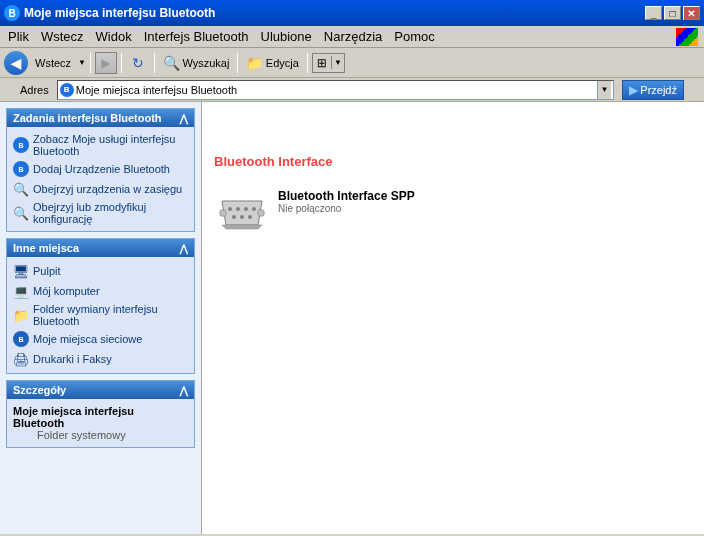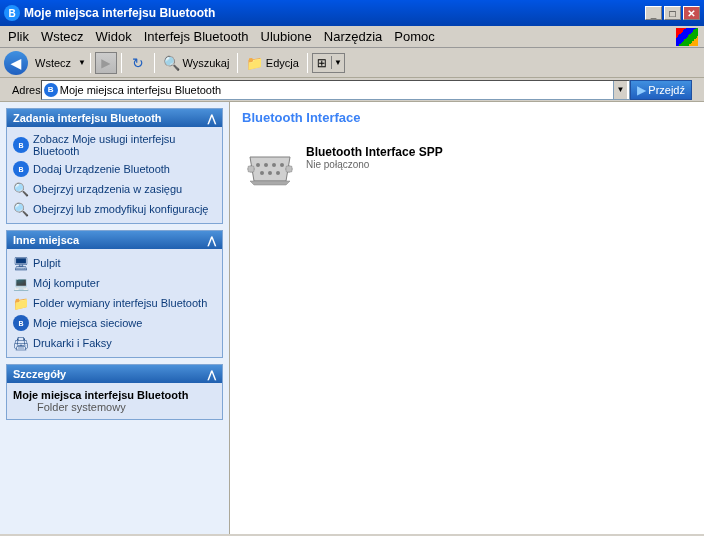--- a/index.html
+++ b/index.html
@@ -121,22 +121,22 @@
       font-size: 8px;
       color: #000;
     }
 
     
     .address-bar {
       background: #d4d0c8;
       height: 24px;
       display: flex;
       align-items: center;
-      padding: 2px 12px;
-      gap: 0;
+      padding: 2px 20px;
+      gap: 8px;
       border-bottom: 1px solid #aca899;
     }
     .address-label {
       font-size: 11px;
       color: #000;
       white-space: nowrap;
     }
     .address-input-container {
       flex: 1;
       display: flex;
@@ -177,21 +177,21 @@
 
     
     .main-content {
       display: flex;
       height: calc(536px - 26px - 22px - 30px - 24px - 2px);
       background: #fff;
     }
 
     
     .sidebar {
-      width: 230px;
+      width: 202px;
       background: #e8f0fb;
       border-right: 1px solid #aca899;
       overflow-y: auto;
       padding: 6px 6px;
       display: flex;
       flex-direction: column;
       gap: 6px;
     }
 
     .panel {
@@ -259,23 +259,24 @@
     
     .content-area {
       flex: 1;
       background: white;
       padding: 8px 12px;
       overflow: auto;
     }
     .content-title {
       font-size: 13px;
       font-weight: bold;
-      color: #3b82f6;
+      color: #ef4444;
       margin-bottom: 12px;
       padding-bottom: 4px;
+      margin-top: 44px;
     }
     .device-item {
       display: flex;
       align-items: flex-start;
       gap: 12px;
       padding: 4px 4px;
       cursor: pointer;
     }
     .device-icon-container {
       width: 48px;

